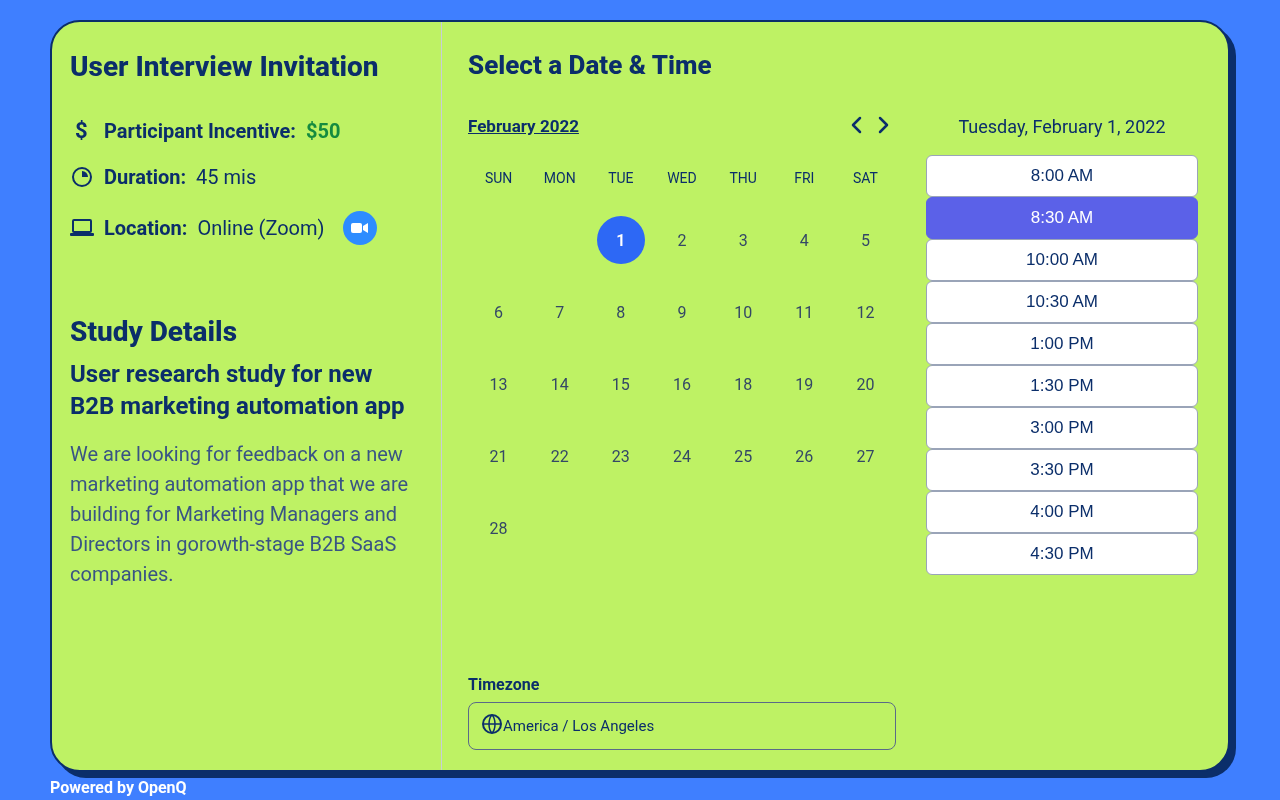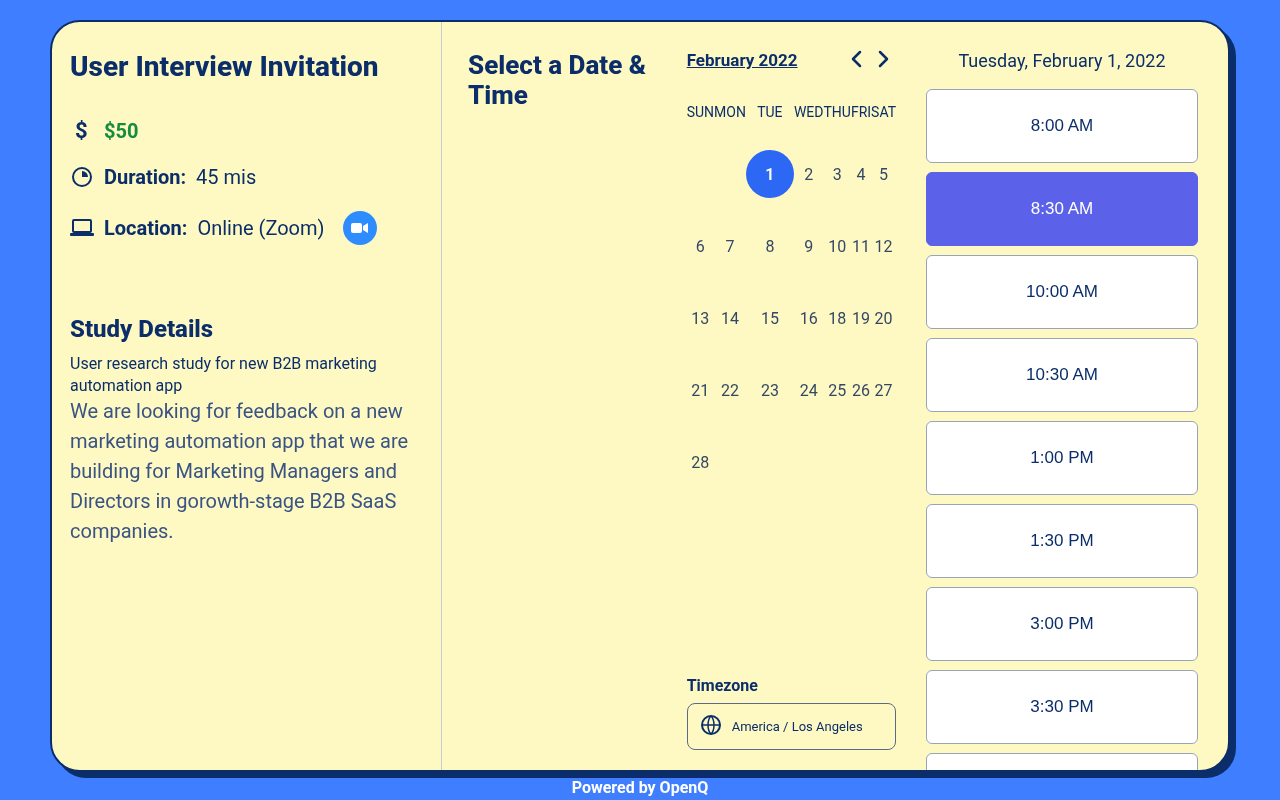--- a/index.html
+++ b/index.html
@@ -5,21 +5,21 @@
 * { margin: 0; padding: 0; box-sizing: border-box; }
 body {
   font-family: -apple-system, BlinkMacSystemFont, "Segoe UI", Roboto, "Helvetica Neue", sans-serif;
   background: #3F7FFF;
   width: 1280px;
   height: 800px;
   padding: 20px 50px 0 50px;
   color: #0B2E6A;
 }
 .card {
-  background: #fef9c3;
+  background: #bef264;
   border-radius: 30px;
   border: 2px solid #0B2E6A;
   box-shadow: 6px 6px 0 #0B2E6A;
   height: 752px;
   display: flex;
   overflow: hidden;
 }
 .left {
   width: 390px;
   border-right: 1px solid #c7cdd8;
@@ -41,25 +41,25 @@
 .info-row .icon { width: 24px; display: inline-flex; align-items: center; justify-content: center; }
 .info-row .lbl { font-weight: 700; color: #0B2E6A; }
 .info-row .val { color: #0B2E6A; font-weight: 400; }
 .incentive { color: #158B3F; font-weight: 700; }
 .zoom-badge {
   width: 34px; height: 34px; background: #2D8CFF; border-radius: 50%;
   display: inline-flex; align-items: center; justify-content: center; margin-left: 8px;
 }
 .zoom-badge svg { width: 18px; height: 12px; }
 .study-section { margin-top: 70px; }
-.study-section h2 { font-size: 24px; font-weight: 800; color: #0B2E6A; margin-bottom: 10px; }
-.study-section .subtitle { font-size: 16px; font-weight: 400; color: #0B2E6A; line-height: 1.35; }
+.study-section h2 { font-size: 28px; font-weight: 800; color: #0B2E6A; margin-bottom: 10px; }
+.study-section .subtitle { font-size: 24px; font-weight: 700; color: #0B2E6A; margin-bottom: 16px; line-height: 1.35; }
 .study-section .desc { font-size: 20px; color: #395484; line-height: 1.5; }
 
-.right { flex: 1; padding: 28px 30px 20px 26px; display: flex; flex-direction: row; }
+.right { flex: 1; padding: 28px 30px 20px 26px; display: flex; flex-direction: column; }
 .right h2 { font-size: 26px; font-weight: 800; color: #0B2E6A; margin-bottom: 36px; }
 
 .sched { display: flex; gap: 30px; flex: 1; min-height: 0; }
 .cal-col { flex: 1; display: flex; flex-direction: column; }
 .cal-head { display: flex; justify-content: space-between; margin-bottom: 24px; text-decoration: underline; }
 .cal-head .month { font-weight: 700; font-size: 17px; color: #0B2E6A; }
 .cal-nav { display: flex; gap: 16px; padding-right: 6px; }
 .cal-nav button { background: none; border: none; cursor: pointer; color: #0B2E6A; font-size: 22px; line-height: 1; }
 
 .cal-grid { display: grid; grid-template-columns: repeat(7, 1fr); }
@@ -70,49 +70,50 @@
 }
 .cal-day.selected span {
   background: #2D68F5; color: #fff; width: 48px; height: 48px; border-radius: 50%;
   display: inline-flex; align-items: center; justify-content: center; font-weight: 600;
 }
 
 .tz { margin-top: auto; }
 .tz-label { font-weight: 700; font-size: 16px; color: #0B2E6A; margin-bottom: 8px; }
 .tz-select {
   border: 1px solid #5a6a88; border-radius: 8px; padding: 10px 12px;
-  display: flex; align-items: center; gap: 10px; font-size: 13px; color: #0B2E6A;
+  display: flex; align-items: center; font-size: 15px; color: #0B2E6A;
 }
 
 .times-col { width: 272px; }
 .times-date { font-size: 18px; color: #0B2E6A; margin-bottom: 18px; text-align: center; }
 .time-btn {
   display: block; width: 100%; border: 1px solid #9aa4b8; border-radius: 6px;
-  background: #fff; color: #0B2E6A; font-size: 17px; padding: 26px 0;
-  margin-bottom: 9px; cursor: pointer; font-weight: 500;
+  background: #fff; color: #0B2E6A; font-size: 17px; padding: 10px 0;
+  cursor: pointer; font-weight: 500;
 }
 .time-btn.selected {
   background: #5B61E8; color: #fff; border-color: #5B61E8;
 }
 
-.footer { text-align: center; color: #fff; font-weight: 700; font-size: 16px; margin-top: 6px; }
+.footer { text-align: left; color: #fff; font-weight: 700; font-size: 16px; margin-top: 6px; }
 </style>
 </head>
 <body>
 
 <div class="card">
   <div class="left">
     <h1>User Interview Invitation</h1>
 
     <div class="info-row">
       <span class="icon">
         <svg width="14" height="22" viewBox="0 0 14 22">
             <text x="0" y="18" font-size="22" font-weight="700" fill="#0B2E6A">$</text>
           </svg>
       </span>
+      <span class="lbl">Participant Incentive:</span>
       <span class="incentive">$50</span>
     </div>
 
     <div class="info-row">
       <span class="icon">
         <svg width="22" height="22" viewBox="0 0 22 22">
             <circle cx="11" cy="11" r="9" fill="none" stroke="#0B2E6A" stroke-width="2"></circle>
             <path d="M11 5 A6 6 0 0 1 17 11 L11 11 Z" fill="#0B2E6A"></path>
           </svg>
       </span>

